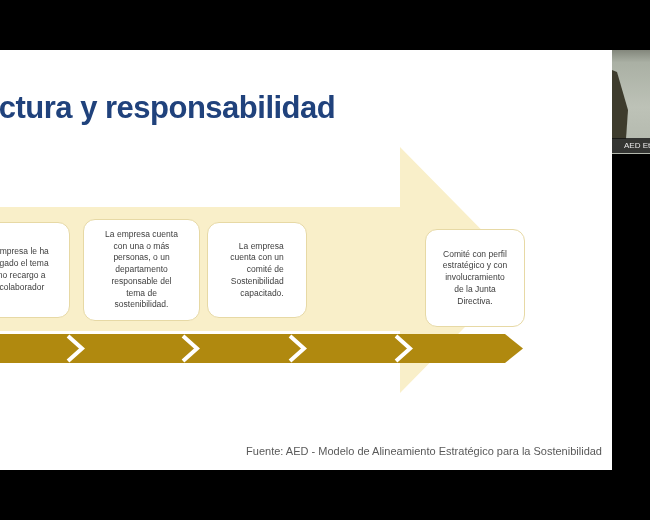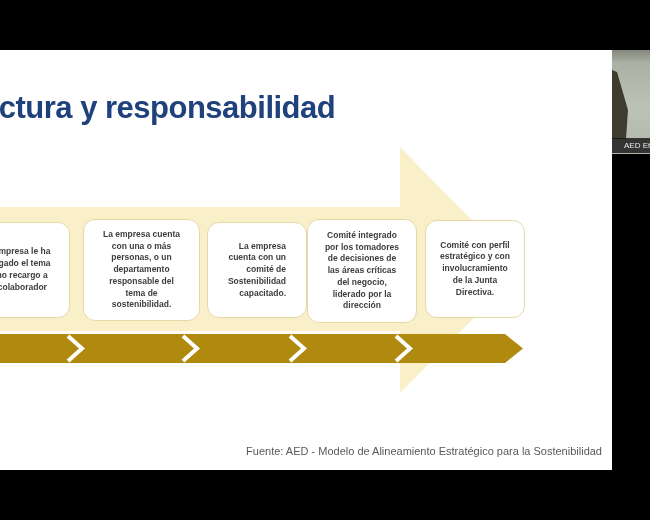--- a/index.html
+++ b/index.html
@@ -10,28 +10,28 @@
   .slide{position:absolute;left:0;top:50px;width:612px;height:420px;background:#ffffff;
          overflow:hidden;border-right:1px solid #b7b7b7;}
   .graphics{position:absolute;left:0;top:0;width:612px;height:420px;}
 
   .slide-title{position:absolute;left:-78px;top:40px;width:700px;
                font-size:31px;font-weight:bold;color:#20427C;letter-spacing:-0.5px;
                white-space:nowrap;}
 
   .step-box{position:absolute;background:#ffffff;border:1px solid #E7D9A5;border-radius:12px;
             display:flex;align-items:center;justify-content:center;text-align:center;
-            color:#3d3d3d;font-size:8.5px;line-height:11.8px;font-weight:bold;}
+            color:#3d3d3d;font-size:8.5px;line-height:11.8px;}
   .step-box .bt{white-space:pre-line;}
 
   .box1{left:-38px;top:172px;width:106px;height:94px;}
   .box2{left:83px; top:169px;width:115px;height:100px;}
   .box3{left:207px;top:172px;width:98px; height:94px;text-align:right;}
   .box4{left:307px;top:169px;width:108px;height:102px;}
-  .box5{left:425px;top:170px;width:98px; height:96px;}
+  .box5{left:425px;top:179px;width:98px; height:96px;}
 
   .source{position:absolute;right:10px;top:395px;font-size:11px;color:#595959;
           white-space:nowrap;}
 
   
   .video-thumb{position:absolute;left:612px;top:50px;width:38px;height:104px;overflow:hidden;
                background:linear-gradient(180deg,#83877c 0%,#aab0a4 12%,#bdc2b7 55%,#b2b7ac 100%);}
   .video-wedge{position:absolute;left:0;top:0;width:38px;height:104px;background:#3e3c2d;
                clip-path:polygon(0 20px,5px 22px,16px 60px,14px 89px,0 89px);}
   .name-tag{position:absolute;left:0;bottom:1px;width:100%;height:15px;line-height:15px;
@@ -79,29 +79,20 @@
 tema de
 sostenibilidad.</div>
     </div>
     <div class="step-box box3">
       <div class="bt">La empresa
 cuenta con un
 comité de
 Sostenibilidad
 capacitado.</div>
     </div>
-    <div class="step-box box4">
-      <div class="bt">Comité integrado
-por los tomadores
-de decisiones de
-las áreas críticas
-del negocio,
-liderado por la
-dirección</div>
-    </div>
     <div class="step-box box5">
       <div class="bt">Comité con perfil
 estratégico y con
 involucramiento
 de la Junta
 Directiva.</div>
     </div>
 
     <div class="source">Fuente: AED - Modelo de Alineamiento Estratégico para la Sostenibilidad</div>
   </div>

